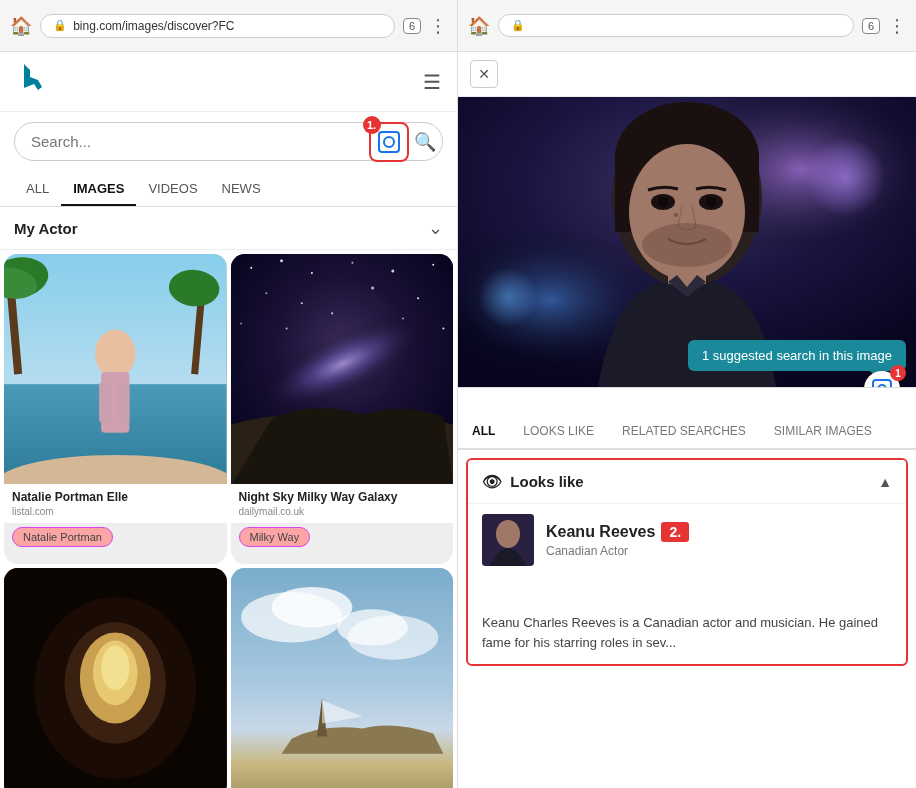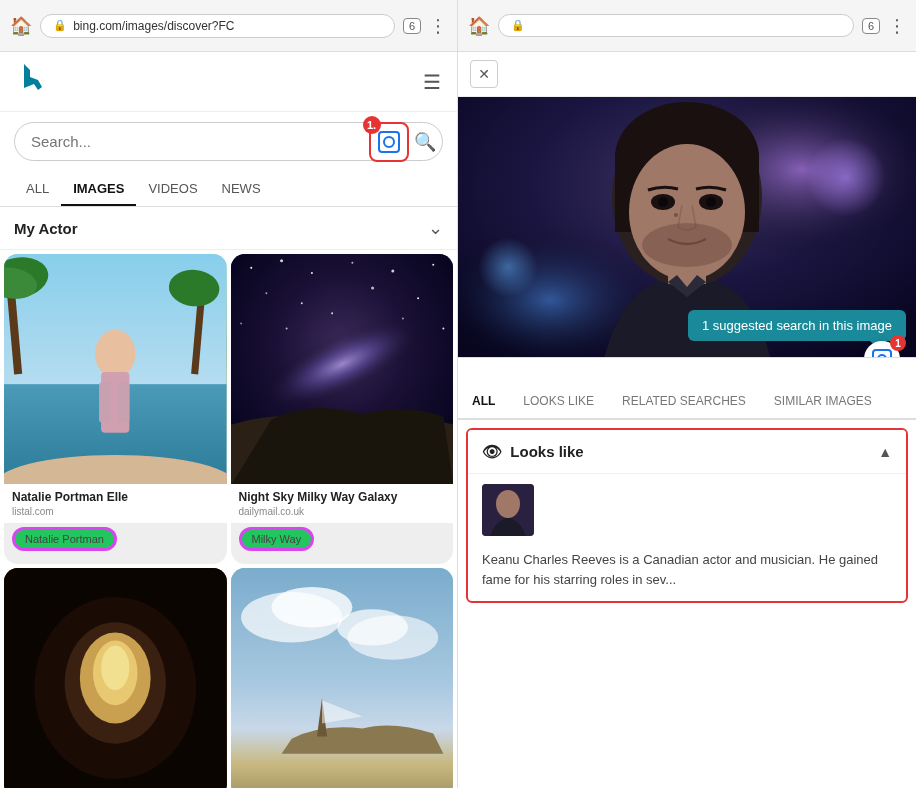--- a/index.html
+++ b/index.html
@@ -238,22 +238,22 @@
     .card-label {
       padding: 6px 8px;
       background: #fff;
     }
 
     .card-title { font-size: 12px; font-weight: 600; color: #222; }
     .card-source { font-size: 10px; color: #888; margin-top: 2px; }
 
     .card-tag {
       display: inline-block;
-      background: #22c55e;
-      border: 3px solid #d946ef;
+      background: #fca5a5;
+      border: 1px solid #d946ef;
       border-radius: 12px;
       padding: 3px 10px;
       font-size: 11px;
       color: #444;
       margin: 4px 8px 6px;
     }
 
     
     .card-milky {
       height: 310px;
@@ -331,21 +331,21 @@
       justify-content: center;
       border: 1px solid #ccc;
       border-radius: 4px;
       font-size: 14px;
       color: #555;
       cursor: pointer;
     }
 
     .keanu-main-image {
       width: 100%;
-      height: 260px;
+      height: 290px;
       background: linear-gradient(135deg, #2a2a4a 0%, #3a3a6a 20%, #1a1a3a 40%, #4a3a5a 60%, #8a6a9a 80%, #a08ab0 100%);
       position: relative;
       overflow: hidden;
     }
 
     
     .bg-light-1 {
       position: absolute;
       top: 40px;
       right: 30px;
@@ -531,20 +531,21 @@
       padding: 2px 8px;
       border-radius: 3px;
       margin-left: 6px;
     }
 
     .person-description {
       padding: 4px 14px 12px;
       font-size: 13px;
       color: #444;
       line-height: 1.5;
+      margin-top: 33px;
     }
   </style>
 </head>
 <body>
 
 <div class="left-panel">
 
   <div class="browser-bar-left">
     <span class="browser-icon">🏠</span>
     <div class="browser-url-box">
@@ -823,17 +824,24 @@
     </div>
 
     <div class="person-result">
       <div class="person-thumb">
         <svg width="52" height="52" viewBox="0 0 52 52">
           <rect width="52" height="52" fill="#2a2040"></rect>
           <ellipse cx="26" cy="20" rx="12" ry="14" fill="#a07868"></ellipse>
           <path d="M8 52 Q14 36 26 34 Q38 36 44 52 Z" fill="#1a1a28"></path>
         </svg>
       </div>
+      <div class="person-info">
+        <div style="display:flex; align-items:center;">
+          <span class="person-name">Keanu Reeves</span>
+          <span class="number-badge-red-2">2.</span>
+        </div>
+        <div class="person-subtitle">Canadian Actor</div>
+      </div>
     </div>
 
     <div class="person-description">Keanu Charles Reeves is a Canadian actor and musician. He gained fame for his starring roles in sev...</div>
   </div>
 </div>
 
 </body></html>

